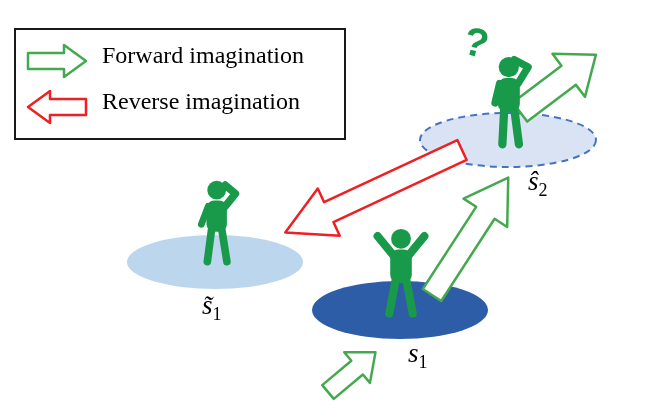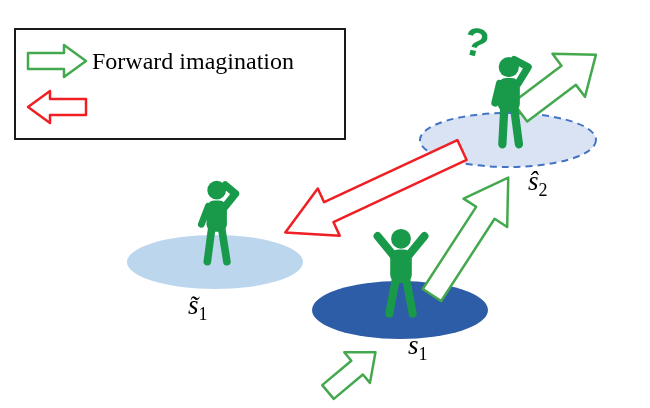--- a/index.html
+++ b/index.html
@@ -18,21 +18,21 @@
     position:relative;width:650px;height:408px;background:#fff;overflow:hidden;
     font-family:"Liberation Serif", serif;color:var(--text-color);
   }
   .diagram-svg{position:absolute;left:0;top:0;}
   
   .legend{
     position:absolute;left:14px;top:28px;width:332px;height:112px;
     border:2px solid var(--legend-border);background:#fff;box-sizing:border-box;
     display:flex;flex-direction:column;justify-content:space-evenly;padding:4px 10px;
   }
-  .legend-row{display:flex;align-items:center;gap:4px;}
+  .legend-row{display:flex;align-items:flex-start;gap:14px;}
   .legend-label{font-size:24px;line-height:1;}
   
   .arrow-green{fill:#ffffff;stroke:var(--arrow-green);stroke-width:2.5;stroke-linejoin:round;}
   .arrow-red{fill:#ffffff;stroke:var(--arrow-red);stroke-width:2.5;stroke-linejoin:round;}
   
   .fig-fill{fill:var(--figure-green);stroke:none;}
   .fig-limb{fill:none;stroke:var(--figure-green);stroke-linecap:round;stroke-linejoin:round;}
   
   .ellipse-light{fill:var(--ellipse-light-blue);stroke:none;}
   .ellipse-dashed{fill:var(--ellipse-dashed-fill);stroke:var(--ellipse-dashed-border);stroke-width:2;stroke-dasharray:7 5;}
@@ -106,30 +106,31 @@
     <div class="legend-row">
       <svg width="62" height="36" viewBox="0 0 62 36">
         <polygon class="arrow-green" points="2,10 38,10 38,2 60,18 38,34 38,26 2,26"></polygon>
       </svg>
       <span class="legend-label">Forward imagination</span>
     </div>
     <div class="legend-row">
       <svg width="62" height="36" viewBox="0 0 62 36">
         <polygon class="arrow-red" points="60,10 24,10 24,2 2,18 24,34 24,26 60,26"></polygon>
       </svg>
+      <span class="legend-label">Reverse imagination</span>
     </div>
   </div>
 
   <span class="qmark">?</span>
 
-  <span class="state-label" style="left:188px;top:292px;">
+  <span class="state-label" style="left:202px;top:292px;">
     <span>s̃</span><sub>1</sub>
   </span>
 
-  <span class="state-label" style="left:408px;top:332px;">
+  <span class="state-label" style="left:408px;top:340px;">
     <span>s</span><sub>1</sub>
   </span>
 
   <span class="state-label" style="left:528px;top:168px;">
     <span>ŝ</span><sub>2</sub>
   </span>
 
 </div>
 
 </body></html>

